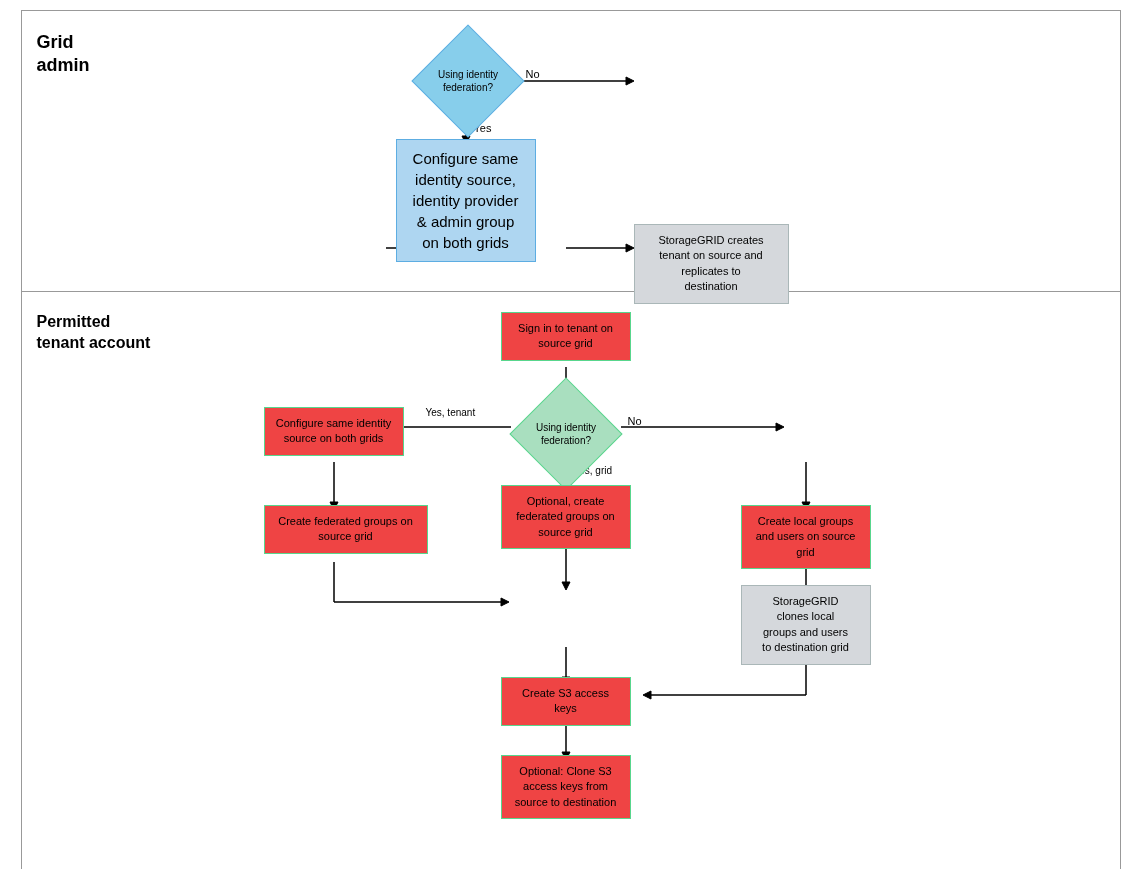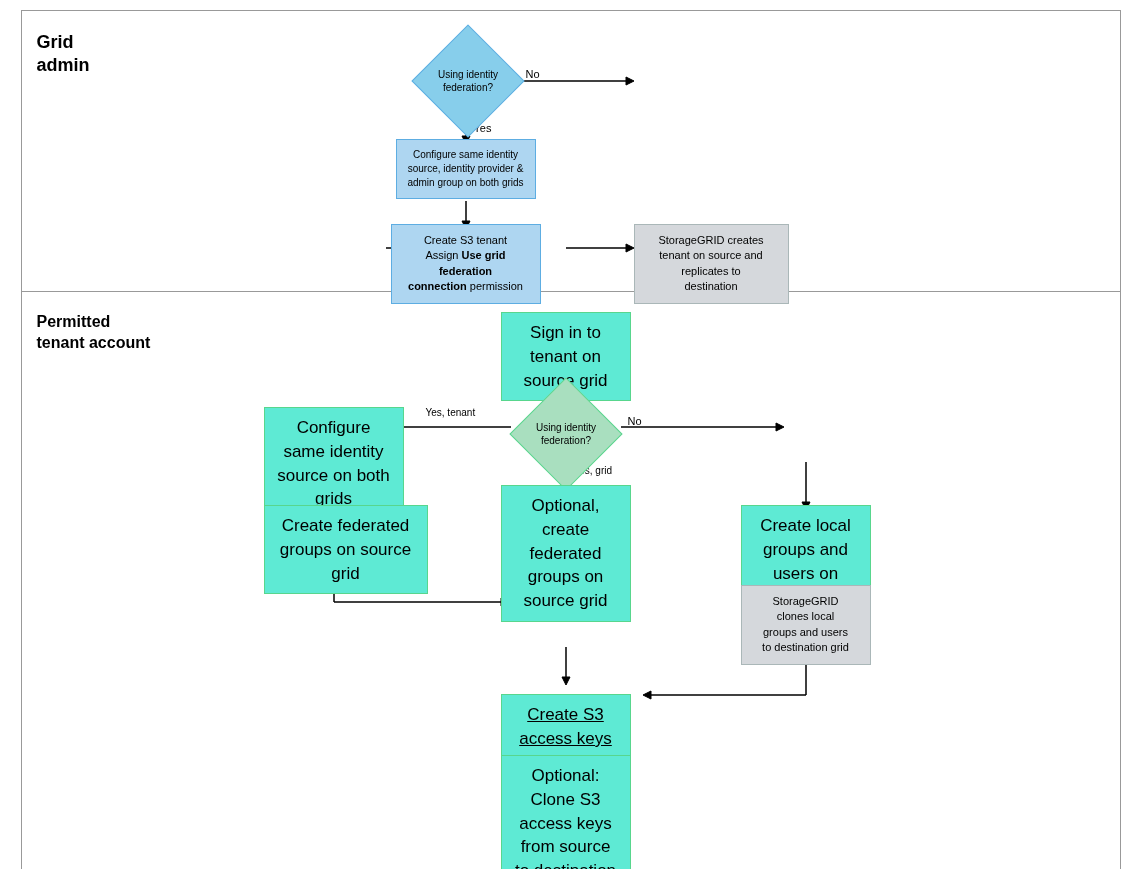--- a/index.html
+++ b/index.html
@@ -51,37 +51,37 @@
       line-height: 1.3;
       z-index: 2;
       width: 90px;
     }
 
     .box-blue {
       background: #AED6F1;
       border: 1px solid #5DADE2;
       padding: 8px 10px;
       text-align: center;
-      font-size: 10px;
+      font-size: 15px;
       line-height: 1.4;
     }
     .box-gray {
       background: #D5D8DC;
       border: 1px solid #AAB7B8;
       padding: 8px 20px;
       text-align: center;
       font-size: 11px;
       line-height: 1.4;
     }
     .box-green {
-      background: #5eead4;
+      background: #ef4444;
       border: 1px solid #58D68D;
       padding: 8px 10px;
       text-align: center;
-      font-size: 17px;
+      font-size: 11px;
       line-height: 1.4;
     }
 
     
     #grid-admin-section .flow-area {
       min-height: 250px;
     }
 
     
     .ga-container {
@@ -159,27 +159,20 @@
 federation?</div>
           </div>
         </div>
 
         <div style="position:absolute; left:160px; top:113px; width:140px;">
           <div class="box-blue">Configure same identity
 source, identity provider &amp;
 admin group on both grids</div>
         </div>
 
-        <div style="position:absolute; left:155px; top:198px; width:150px;">
-          <div class="box-blue" style="font-size:11px;">
-            
-            Create S3 tenant<br>
-            Assign <span class="bold">Use grid federation<br>connection</span> permission
-          </div>
-        </div>
 
         <div style="position:absolute; left:398px; top:198px; width:155px;">
           <div class="box-gray">StorageGRID creates tenant
 on source and replicates to
 destination</div>
         </div>
 
       </div>
     </div>
   </div>
@@ -274,21 +267,21 @@
           <div class="box-green">Create local groups and
 users on source grid</div>
         </div>
 
         <div style="position:absolute; left:555px; top:278px; width:130px;">
           <div class="box-gray">StorageGRID clones
 local groups and users
 to destination grid</div>
         </div>
 
-        <div style="position:absolute; left:315px; top:387px; width:130px;text-decoration:underline;">
+        <div style="position:absolute; left:315px; top:370px; width:130px;">
           <div class="box-green">Create S3 access keys</div>
         </div>
 
         <div style="position:absolute; left:315px; top:448px; width:130px;">
           <div class="box-green">Optional: Clone S3
 access keys from source
 to destination</div>
         </div>
 
       </div>

